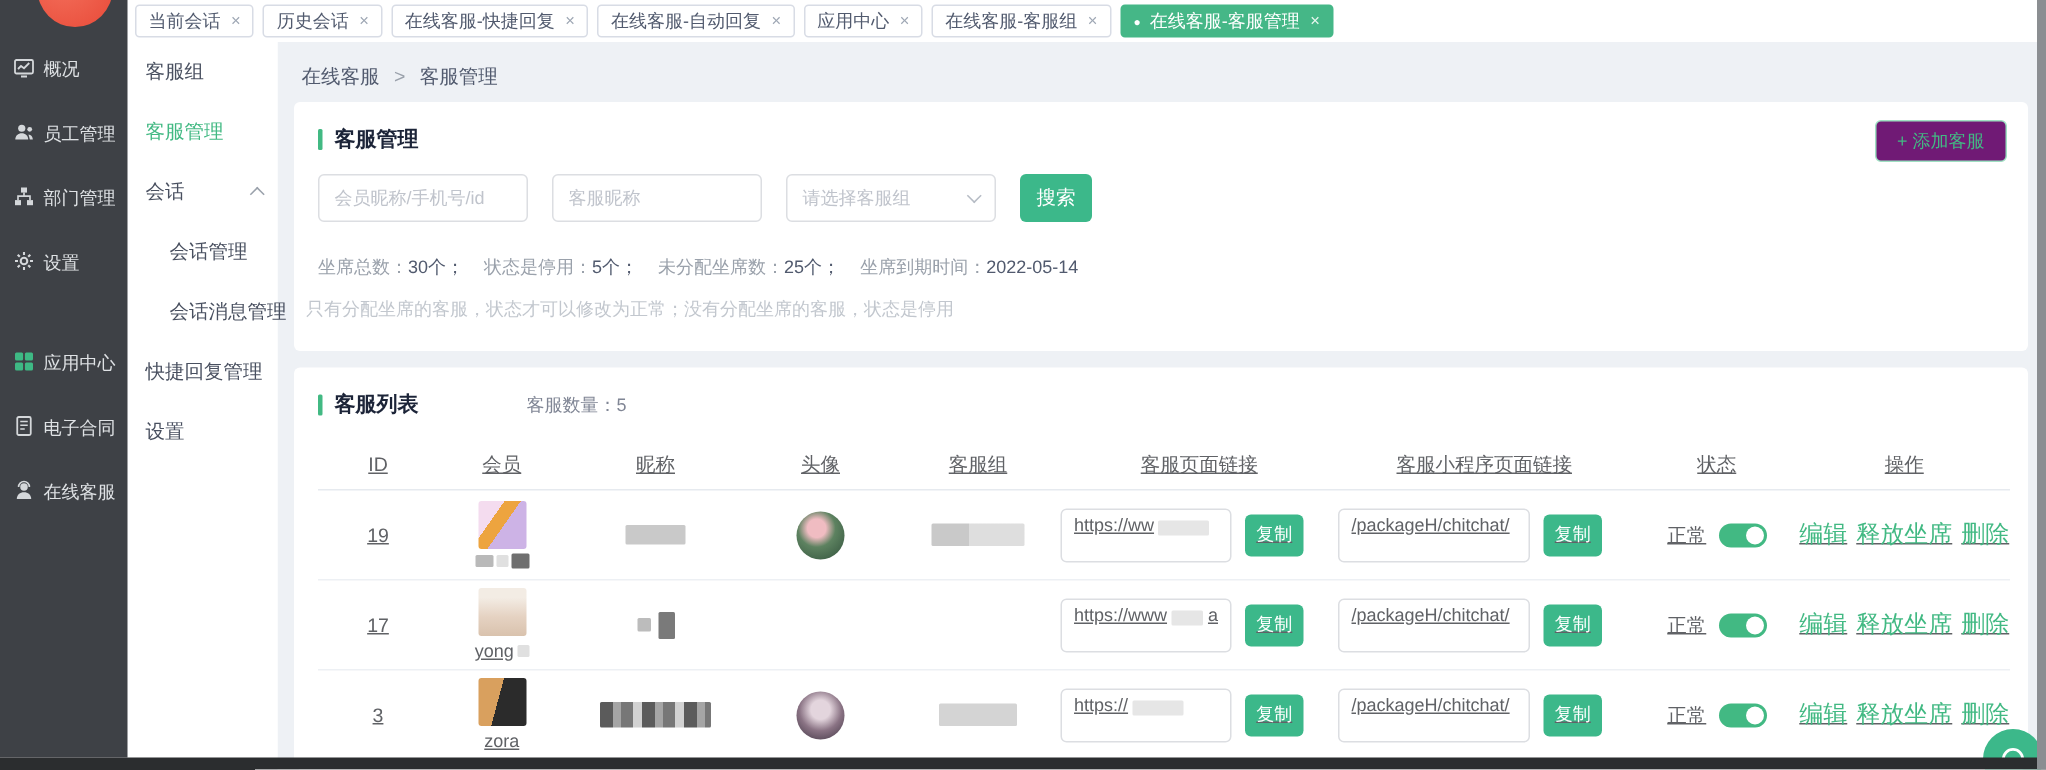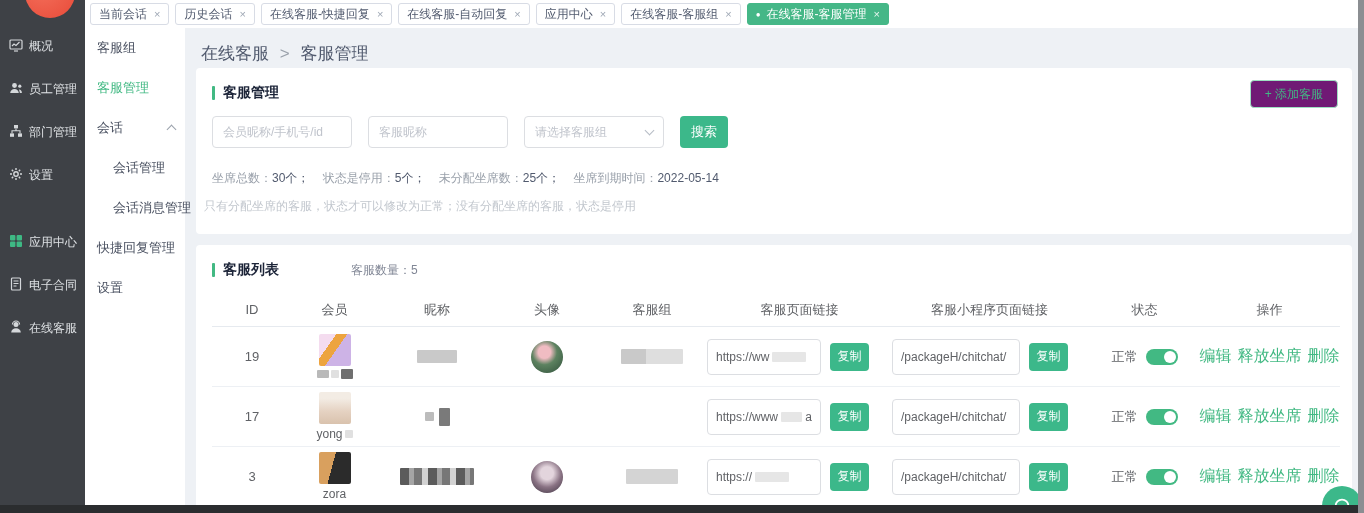--- a/index.html
+++ b/index.html
@@ -31,21 +31,21 @@
   .submenu { position:absolute; left:85px; top:28px; width:100px; height:477px; background:#fff; z-index:3; }
   .submenu-item { position:relative; padding-left:12px; height:40px; line-height:40px; font-size:13px;
                   color:#495060; cursor:pointer; white-space:nowrap; }
   .submenu-item.indent { padding-left:28px; }
   .submenu-item.active { color:#42b983; }
   .chev-up { position:absolute; right:10px; top:18px; width:7px; height:7px;
              border-left:1px solid #9aa1ab; border-top:1px solid #9aa1ab; transform:rotate(45deg); }
 
   
   .main { position:absolute; left:185px; top:28px; width:1173px; height:485px; background:#eef1f5; }
-  .breadcrumb { padding:14px 0 0 16px; font-size:17px; color:#515a6e; }
+  .breadcrumb { padding:14px 0 0 16px; font-size:13px; color:#515a6e; }
   .breadcrumb .sep { color:#9aa1ab; margin:0 6px; }
 
   .card { position:absolute; left:11px; right:6px; background:#fff; border-radius:4px; }
   .card1 { top:40px; height:166px; }
   .card2 { top:217px; height:268px; }
 
   .section-title { display:flex; align-items:center; gap:8px; padding:16px 0 0 16px; }
   .green-bar { width:3px; height:14px; background:#42b983; border-radius:1px; }
   .section-title .t { font-size:14px; font-weight:bold; color:#1c2438; }
   .count-label { margin-left:64px; font-size:12px; color:#808695; font-weight:normal; }
@@ -66,21 +66,21 @@
                 border-radius:4px; cursor:pointer; }
 
   .stats-line { position:absolute; left:16px; top:102px; font-size:12px; color:#9aa1ab; }
   .stats-line b { font-weight:normal; color:#515a6e; margin-right:10px; }
   .notice-line { position:absolute; left:8px; top:130px; font-size:12px; color:#c2c7ce; }
 
   
   .table { position:absolute; left:16px; right:12px; top:48px; }
   .tr { display:flex; align-items:center; height:60px; border-bottom:1px solid #edf0f4; }
   .tr.head { height:34px; color:#8d939e; font-size:13px; border-bottom:1px solid #e6eaef; }
-  .td { font-size:13px; color:#606266; display:flex; align-items:center; justify-content:center; }
+  .td { font-size:13px; color:#606266; display:flex; align-items:center; justify-content:center;text-decoration:underline; }
   .c-id{width:80px}.c-member{width:85px}.c-nick{width:120px}.c-avatar{width:100px}.c-group{width:110px}
   .c-link{width:185px}.c-mini{width:195px}.c-status{width:115px}.c-action{width:135px}
   .c-link,.c-mini { justify-content:flex-start; }
 
   .member-wrap { display:flex; flex-direction:column; align-items:center; gap:3px; }
   .sq-avatar { width:32px; height:32px; border-radius:2px; }
   .sq1 { background:linear-gradient(125deg,#f4dcef 32%,#eda43f 32% 52%,#cdb3e6 52%); }
   .sq2 { background:linear-gradient(180deg,#f3ece4 20%,#e5d2c2 60%,#d9c2ad); }
   .sq3 { background:linear-gradient(105deg,#d9a05e 42%,#2b2b2b 42%); }
   .member-name { font-size:12px; color:#606266; display:flex; align-items:center; gap:2px; }
@@ -91,21 +91,21 @@
   .blur { display:inline-block; border-radius:1px; }
   .b-name1a{width:12px;height:8px;background:#b9b9b9}.b-name1b{width:8px;height:8px;background:#e0e0e0}
   .b-name1c{width:12px;height:10px;background:#6f6f6f}
   .b-nick1{width:40px;height:13px;background:#c9c9c9}
   .b-nick2a{width:9px;height:9px;background:#bcbcbc}.b-nick2b{width:11px;height:18px;background:#7a7a7a}
   .b-nick3{width:74px;height:17px;background:repeating-linear-gradient(90deg,#5b5b5b 0 9px,#a5a5a5 9px 14px,#777 14px 22px,#d2d2d2 22px 28px)}
   .b-group1{width:62px;height:15px;background:linear-gradient(90deg,#c9c9c9 40%,#dedede 40%)}
   .b-group3{width:52px;height:15px;background:#d4d4d4}
   .b-url{width:34px;height:10px;background:#e6e6e6;margin:0 3px}
 
-  .url-box { display:flex; align-items:center; width:114px; height:30px; border:1px solid #dcdee2;
+  .url-box { display:flex; align-items:flex-end; width:114px; height:30px; border:1px solid #dcdee2;
              border-radius:4px; background:#fff; padding:17px 8px; font-size:12px; color:#606266;
              overflow:hidden; white-space:nowrap; }
   .url-box.mini { width:128px; }
   .copy-btn { margin-left:9px; width:39px; height:28px; background:#3cb88a; color:#fff; font-size:12px;
               border:none; border-radius:4px; cursor:pointer; flex:0 0 auto; }
 
   .status-wrap { display:flex; align-items:center; gap:8px; }
   .toggle { position:relative; width:32px; height:16px; border-radius:8px; background:#42b983; cursor:pointer; }
   .toggle .knob { position:absolute; right:2px; top:2px; width:12px; height:12px; border-radius:50%; background:#fff; }
 

